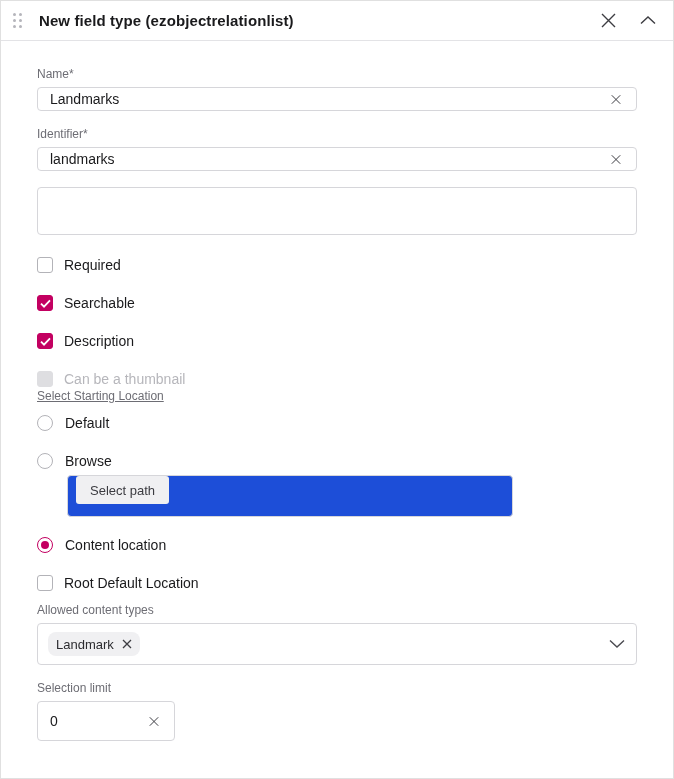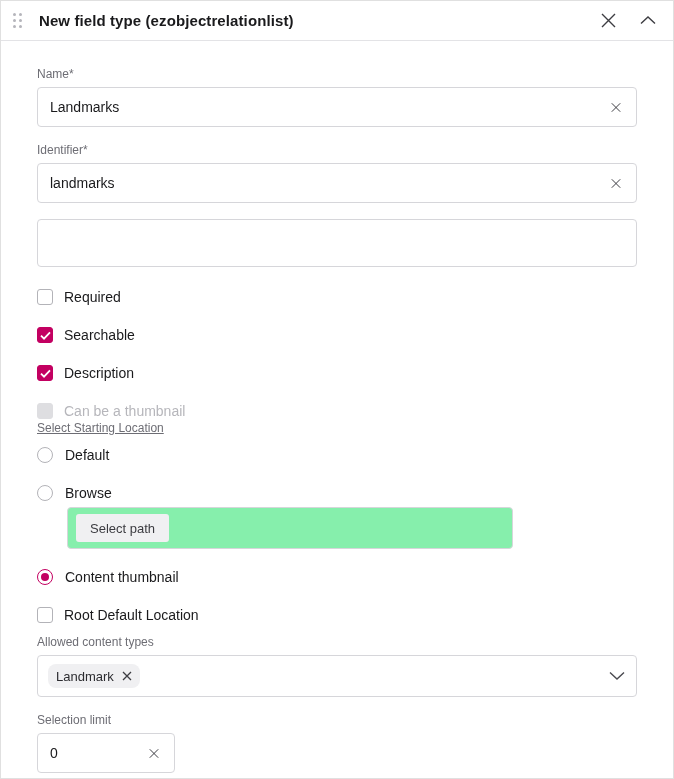--- a/index.html
+++ b/index.html
@@ -63,21 +63,21 @@
     color: #6d6d74;
     margin-bottom: 6px;
     display: block;
   }
   .input-wrap {
     position: relative;
     margin-bottom: 16px;
   }
   .text-input {
     width: 100%;
-    height: 40px;
+    height: 24px;
     border: 1px solid #d6d6da;
     border-radius: 4px;
     padding: 0 40px 0 12px;
     font-size: 14px;
     color: #1a1a1c;
     background: #fff;
     font-family: "Liberation Sans", sans-serif;
     outline: none;
   }
   .clear-x {
@@ -163,23 +163,23 @@
     display: block;
   }
   .radio-label { font-size: 14px; color: #1a1a1c; }
 
   .browse-box {
     margin: -8px 0 20px 30px;
     width: 446px;
     height: 42px;
     border: 1px solid #d6d6da;
     border-radius: 4px;
-    background: #86efac;
-    display: flex;
-    align-items: center;
+    background: #1d4ed8;
+    display: flex;
+    align-items: flex-start;
     padding: 0 8px;
   }
   .select-path-btn {
     background: #f0f0f2;
     border: none;
     border-radius: 3px;
     height: 28px;
     padding: 0 14px;
     font-size: 13px;
     color: #3b3b40;
@@ -340,21 +340,21 @@
     </div>
 
     <div class="browse-box">
       <button class="select-path-btn">Select path</button>
     </div>
 
     <div class="radiorow">
       <span class="rb selected">
           <i></i>
         </span>
-      <span class="radio-label">Content thumbnail</span>
+      <span class="radio-label">Content location</span>
     </div>
 
     <div class="checkrow" style="margin-bottom:12px;">
       <span class="cb"></span>
       <span class="check-label">Root Default Location</span>
     </div>
 
     <label class="field-label">Allowed content types</label>
     <div class="select-wrap">
       <div class="select-box">

